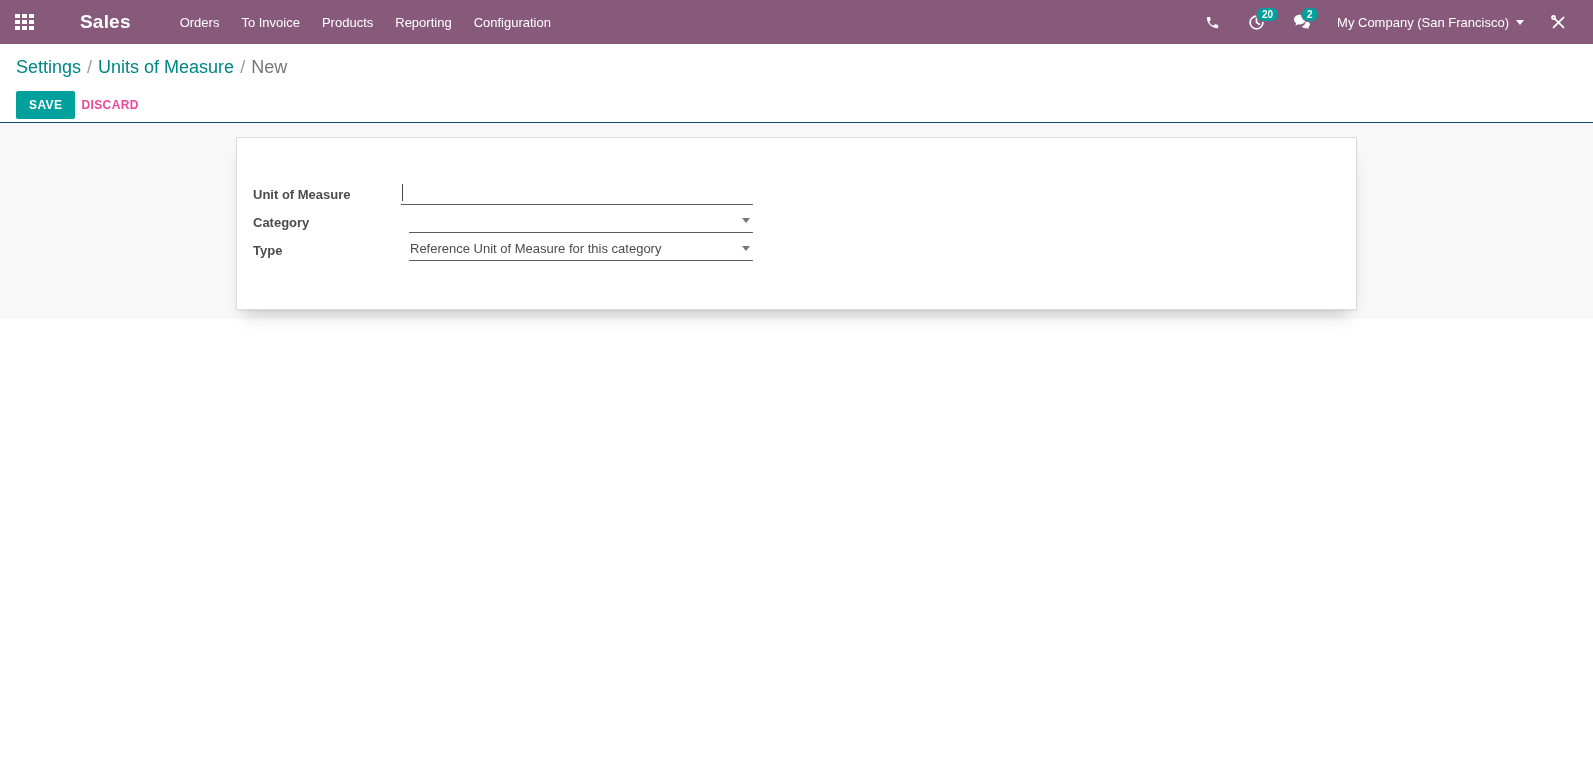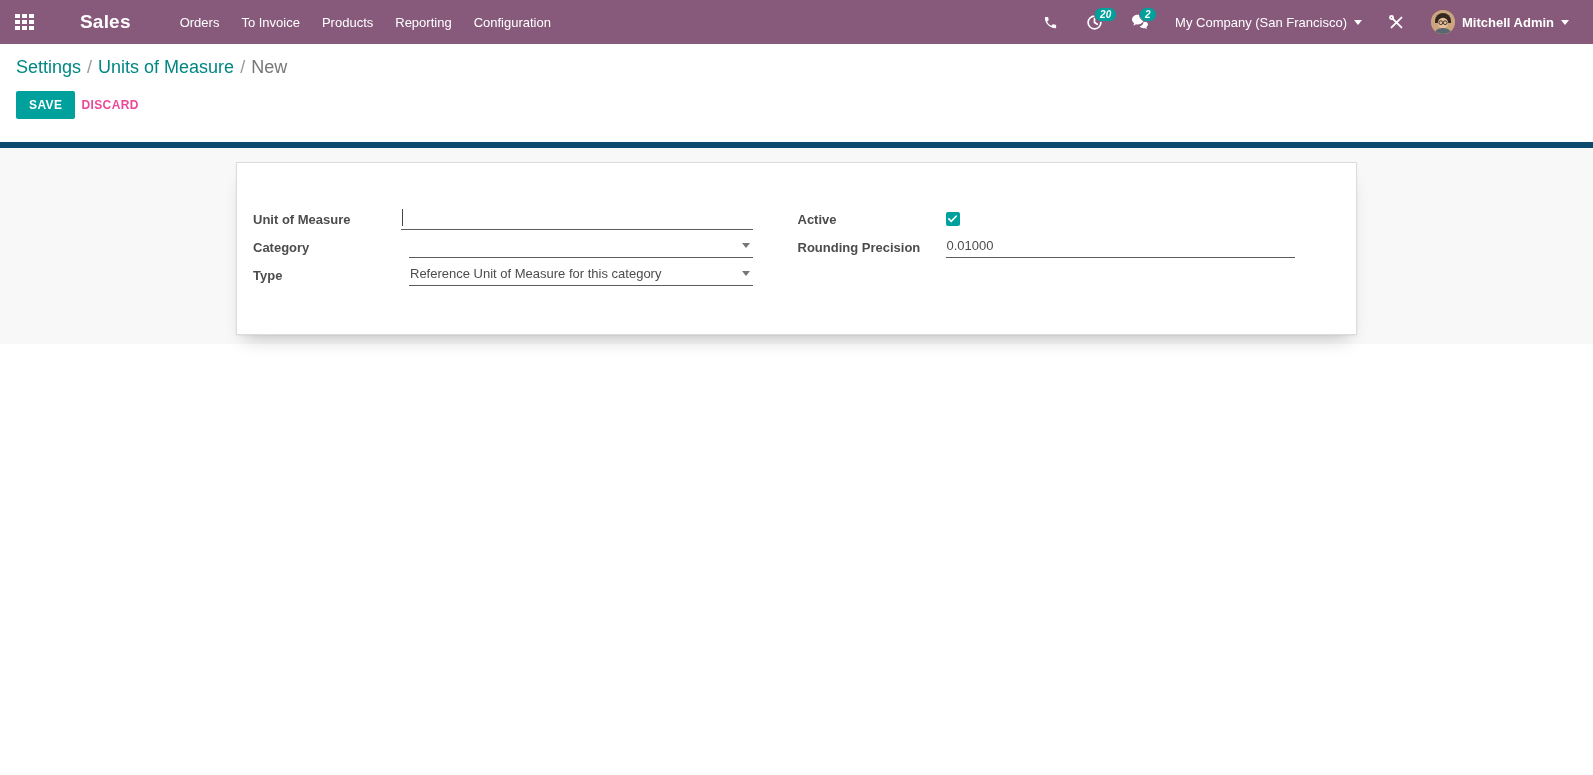--- a/index.html
+++ b/index.html
@@ -52,21 +52,20 @@
     align-items: center;
     height: 44px;
     padding-right: 12px;
   }
   .sysicon-btn {
     position: relative;
     height: 44px;
     display: flex; align-items: center; justify-content: center;
     padding: 0 14px;
     cursor: pointer;
-    font-style: italic;
   }
   .sysicon-btn svg { display: block; }
   .badge {
     position: absolute;
     top: 7px; left: 22px;
     background: #00A09D;
     color: #fff;
     font-size: 10px;
     font-weight: bold;
     line-height: 13px;
@@ -94,22 +93,22 @@
     width: 24px; height: 24px;
     border-radius: 50%;
     overflow: hidden;
     background: #b98d65;
     flex: 0 0 auto;
   }
   .avatar svg { display: block; }
 
   
   .control-panel {
-    padding: 13px 16px 23px;
-    border-bottom: 6px solid #0c4a6e;
+    padding: 13px 16px 3px;
+    border-bottom: 1px solid #0c4a6e;
     background: #fff;
   }
   .breadcrumb {
     font-size: 18px;
     color: #888;
     margin-bottom: 13px;
   }
   .breadcrumb a {
     color: #008784;
     text-decoration: none;
@@ -280,34 +279,20 @@
     <div class="sysicon-btn">
       <span>
         <svg width="17" height="17" viewBox="0 0 24 24" fill="none" stroke="#fff" stroke-width="2.6" stroke-linecap="round">
           <path d="M5 19L19 5"></path>
           <path d="M5 5l14 14"></path>
           <circle cx="5" cy="5" r="2.2" fill="#875A7B"></circle>
         </svg>
       </span>
     </div>
 
-    <div class="user-menu">
-      <span class="avatar">
-        <svg width="24" height="24" viewBox="0 0 24 24">
-          <rect width="24" height="24" fill="#caa57f"></rect>
-          <path d="M4 11a8 8 0 0 1 16 0v2H4z" fill="#33281f"></path>
-          <circle cx="12" cy="13" r="5.2" fill="#e8bd98"></circle>
-          <circle cx="9.8" cy="12.7" r="1.9" fill="none" stroke="#2e2a26" stroke-width="0.9"></circle>
-          <circle cx="14.2" cy="12.7" r="1.9" fill="none" stroke="#2e2a26" stroke-width="0.9"></circle>
-          <path d="M3 24c1-4 5-6 9-6s8 2 9 6z" fill="#5b6770"></path>
-        </svg>
-      </span>
-      <span class="uname">Mitchell Admin</span>
-      <span class="caret-down"></span>
-    </div>
   </div>
 </nav>
 
 <header class="control-panel">
   <div class="breadcrumb">
     <a>Settings</a><span class="sep">/</span><a>Units of Measure</a><span class="sep">/</span><span class="current">New</span>
   </div>
   <div class="action-row">
     <button class="btn-save">SAVE</button>
     <button class="btn-discard">DISCARD</button>
@@ -340,34 +325,15 @@
         <label class="field-label">Type</label>
         <div class="field-wrap">
           <div class="select-field">
             <span class="sel-text">Reference Unit of Measure for this category</span>
             <span class="select-caret"></span>
           </div>
         </div>
       </div>
     </div>
 
-    <div class="col col-right">
-      <div class="field-row">
-        <label class="field-label">Active</label>
-        <div class="field-wrap">
-          <span class="checkbox">
-            <svg width="11" height="11" viewBox="0 0 12 12">
-              <path d="M2 6.5l2.6 2.6L10 3.5" fill="none" stroke="#fff" stroke-width="1.8" stroke-linecap="round"></path>
-            </svg>
-          </span>
-        </div>
-      </div>
-
-      <div class="field-row">
-        <label class="field-label">Rounding Precision</label>
-        <div class="field-wrap">
-          <input class="text-field" type="text" value="0.01000" style="">
-        </div>
-      </div>
-    </div>
 
   </section>
 </main>
 
 </body></html>

